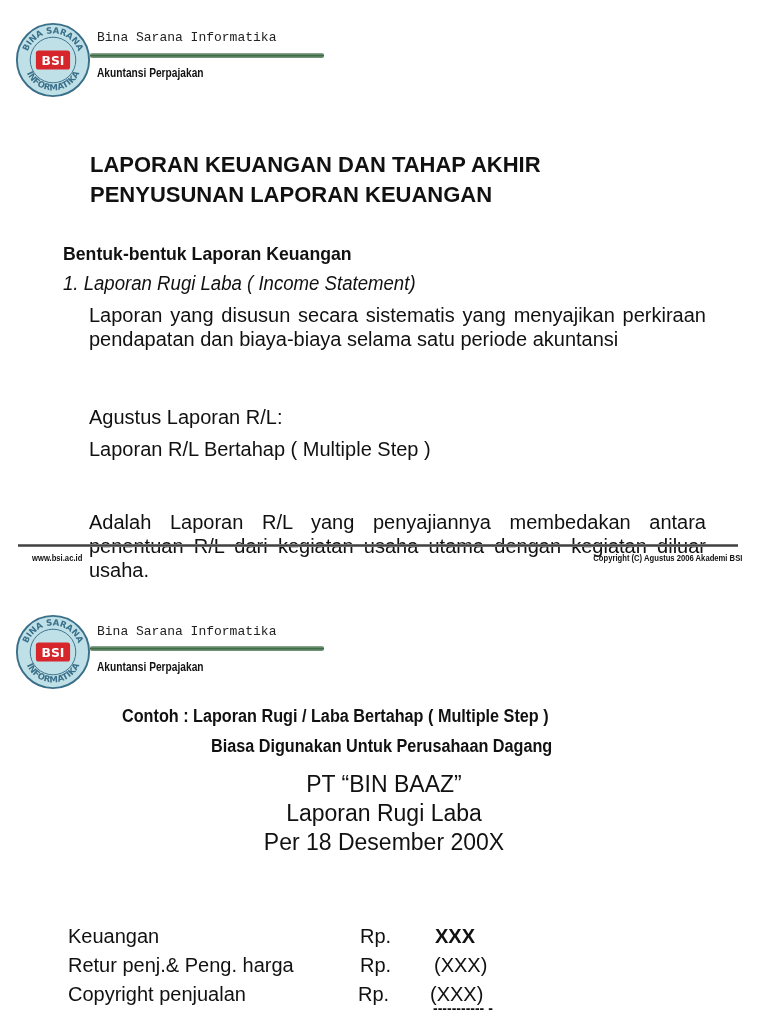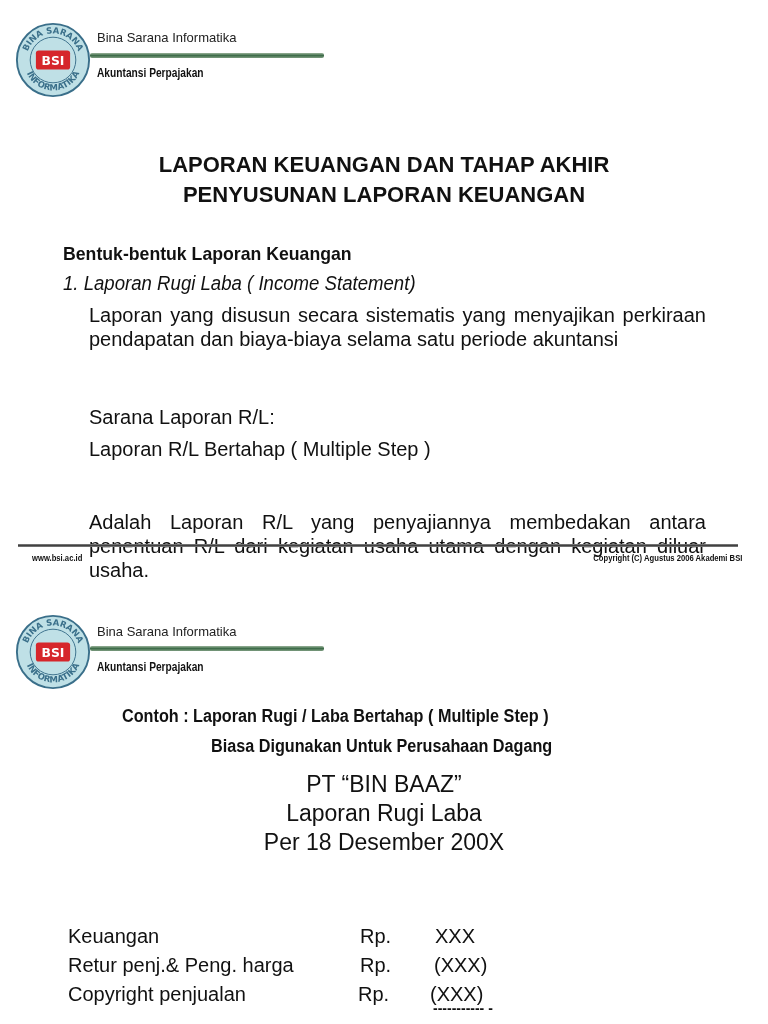--- a/index.html
+++ b/index.html
@@ -4,32 +4,32 @@
   <style>
     html, body { margin: 0; padding: 0; background: #ffffff; }
     body { width: 768px; height: 1024px; position: relative; overflow: hidden; font-family: "Liberation Sans", sans-serif; color: #111; }
     .slide { position: absolute; left: 0; width: 768px; }
     .slide1 { top: 0; height: 570px; }
     .slide2 { top: 600px; height: 424px; }
 
     .logo { position: absolute; left: 15px; width: 76px; height: 76px; }
     .slide1 .logo { top: 22px; }
     .slide2 .logo { top: 14px; }
-    .org-name { position: absolute; left: 97px; font-family: Liberation Sans, sans-serif; font-size: 13px; color: #222; }
+    .org-name { position: absolute; left: 97px; font-family: Liberation Mono, monospace; font-size: 13px; color: #222; }
     .slide1 .org-name { top: 30px; }
     .slide2 .org-name { top: 24px; }
     .green-bar { position: absolute; left: 90px; width: 234px; height: 5px; background: linear-gradient(#9ab39a, #3f6d4a 50%, #7d9c80); border-radius: 2px; }
     .slide1 .green-bar { top: 53px; }
     .slide2 .green-bar { top: 46px; }
     .course { position: absolute; left: 97px; font-size: 12px; font-weight: bold; transform: scaleX(0.85); transform-origin: left; color: #111; }
     .slide1 .course { top: 66px; }
     .slide2 .course { top: 60px; }
 
     .title { position: absolute; top: 84px; left: 0; width: 768px; text-align: center; font-size: 29px; font-weight: bold; text-decoration: underline; text-underline-offset: 3px; }
-    .subtitle { position: absolute; top: 150px; left: 90px; width: 588px; text-align: center; font-size: 22px; font-weight: bold; line-height: 30px; }
+    .subtitle { position: absolute; top: 150px; left: 90px; width: 588px; text-align: left; font-size: 22px; font-weight: bold; line-height: 30px; }
     .section-head { position: absolute; top: 243px; left: 63px; font-size: 19px; font-weight: bold; transform: scaleX(0.93); transform-origin: left; }
     .item-head { position: absolute; top: 272px; left: 63px; font-size: 20px; font-style: italic; transform: scaleX(0.93); transform-origin: left; }
     .para { position: absolute; left: 89px; width: 617px; font-size: 20px; line-height: 24px; text-align: justify; text-align-last: left; }
     .p1 { top: 303px; }
     .p-form { top: 405px; }
     .p-type { top: 437px; }
     .p2 { top: 466px; margin-top: 44px; }
 
     .footer-line { position: absolute; top: 544px; left: 18px; width: 350px; height: 3px; background: linear-gradient(#888, #333 60%, #999); }
     .footer-line.right { left: 368px; width: 370px; }
@@ -40,21 +40,21 @@
     .biasa { position: absolute; top: 136px; left: 211px; font-size: 18px; font-weight: bold; transform: scaleX(0.9); transform-origin: left; white-space: nowrap; }
     .company { position: absolute; top: 170px; left: 0; width: 768px; text-align: center; font-size: 23px; line-height: 29px; }
     .rows { position: absolute; top: 322px; left: 68px; font-size: 20px; line-height: 29px; }
     .row { position: relative; height: 29px; width: 500px; }
     .row .label { position: absolute; left: 0; }
     .row .cur { position: absolute; left: 292px; }
     .row .amt { position: absolute; left: 365px; }
     .row:nth-child(3) .cur { left: 290px; }
     .row:nth-child(3) .amt { left: 362px; }
     .row:nth-child(2) .amt { left: 366px; }
-    .row:nth-child(1) .amt { left: 367px; }
+    .row:nth-child(1) .amt { left: 367px; font-weight: bold; }
     .dashes { position: absolute; top: 400px; left: 433px; font-size: 14px; letter-spacing: 0px; font-weight: bold; }
   </style>
 </head>
 <body>
 
 <div class="slide slide1">
   <svg class="logo" viewBox="0 0 80 80">
     <circle cx="40" cy="40" r="38" fill="#bfe0e6" stroke="#3a6f8a" stroke-width="2"></circle>
     <circle cx="40" cy="40" r="24" fill="none" stroke="#3a6f8a" stroke-width="1"></circle>
     <path id="arcTop1" d="M 12 40 A 28 28 0 0 1 68 40" fill="none"></path>
@@ -68,21 +68,21 @@
   <div class="green-bar"></div>
   <div class="course">Akuntansi Perpajakan</div>
 
   <div class="subtitle">
     <div>LAPORAN KEUANGAN DAN TAHAP AKHIR</div>
     <div>PENYUSUNAN LAPORAN KEUANGAN</div>
   </div>
   <div class="section-head">Bentuk-bentuk Laporan Keuangan</div>
   <div class="item-head">1. Laporan Rugi Laba ( Income Statement)</div>
   <div class="para p1">Laporan yang disusun secara sistematis yang menyajikan perkiraan pendapatan dan biaya-biaya selama satu periode akuntansi</div>
-  <div class="para p-form">Sarana Laporan R/L:</div>
+  <div class="para p-form">Agustus Laporan R/L:</div>
   <div class="para p-type">Laporan R/L Bertahap  ( Multiple Step )</div>
   <div class="para p2">Adalah Laporan R/L yang penyajiannya membedakan antara penentuan R/L dari kegiatan usaha utama dengan kegiatan diluar usaha.</div>
 
   <div class="footer-line"></div>
   <div class="footer-line right"></div>
   <div class="footer-left">www.bsi.ac.id</div>
   <div class="footer-right">Copyright (C) Agustus 2006 Akademi BSI</div>
 </div>
 
 <div class="slide slide2">

